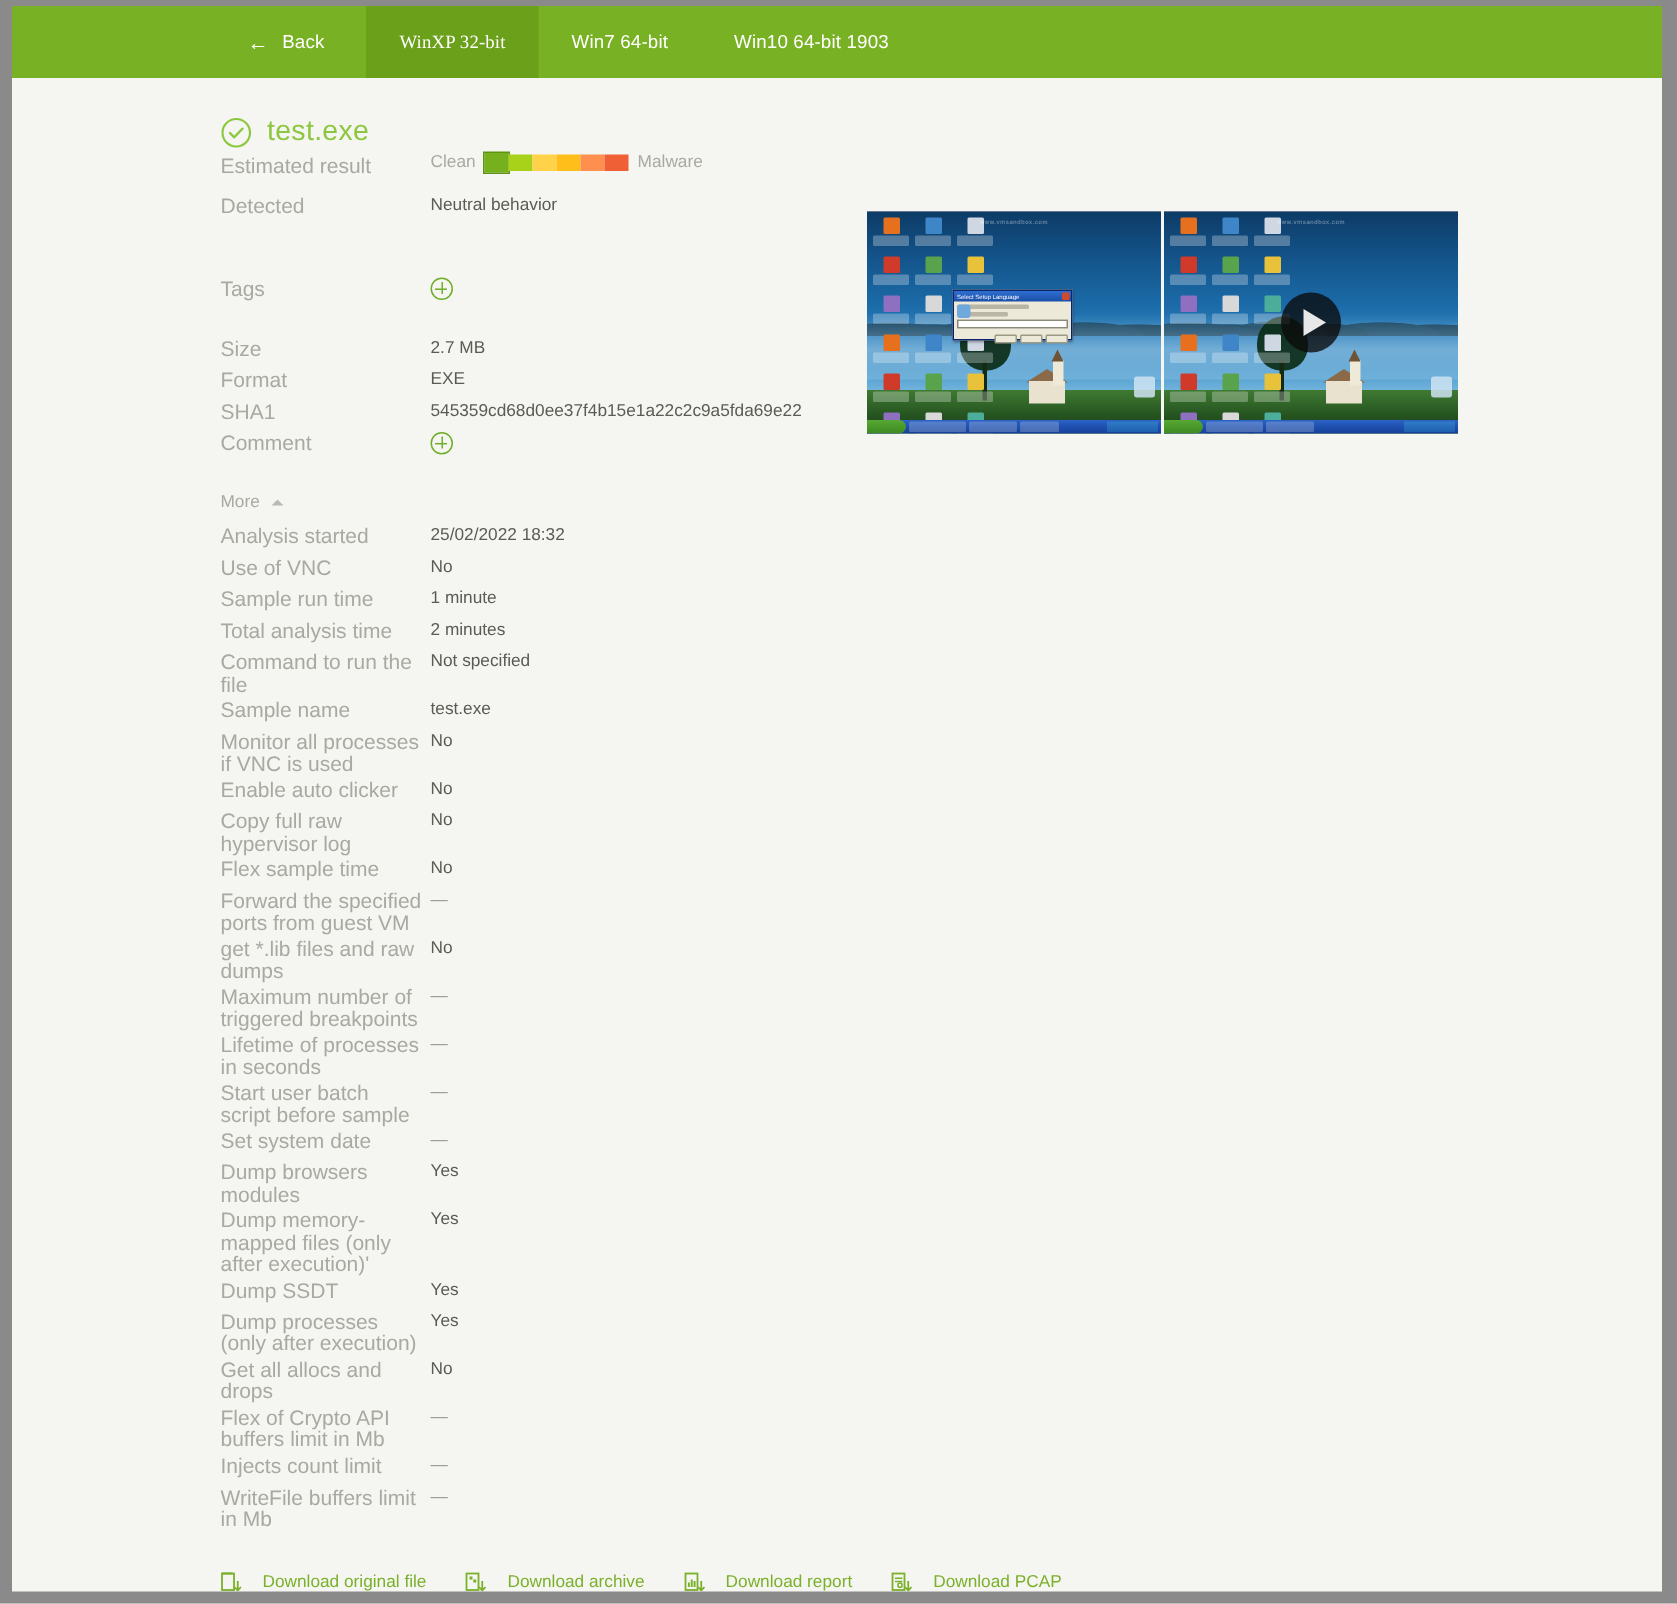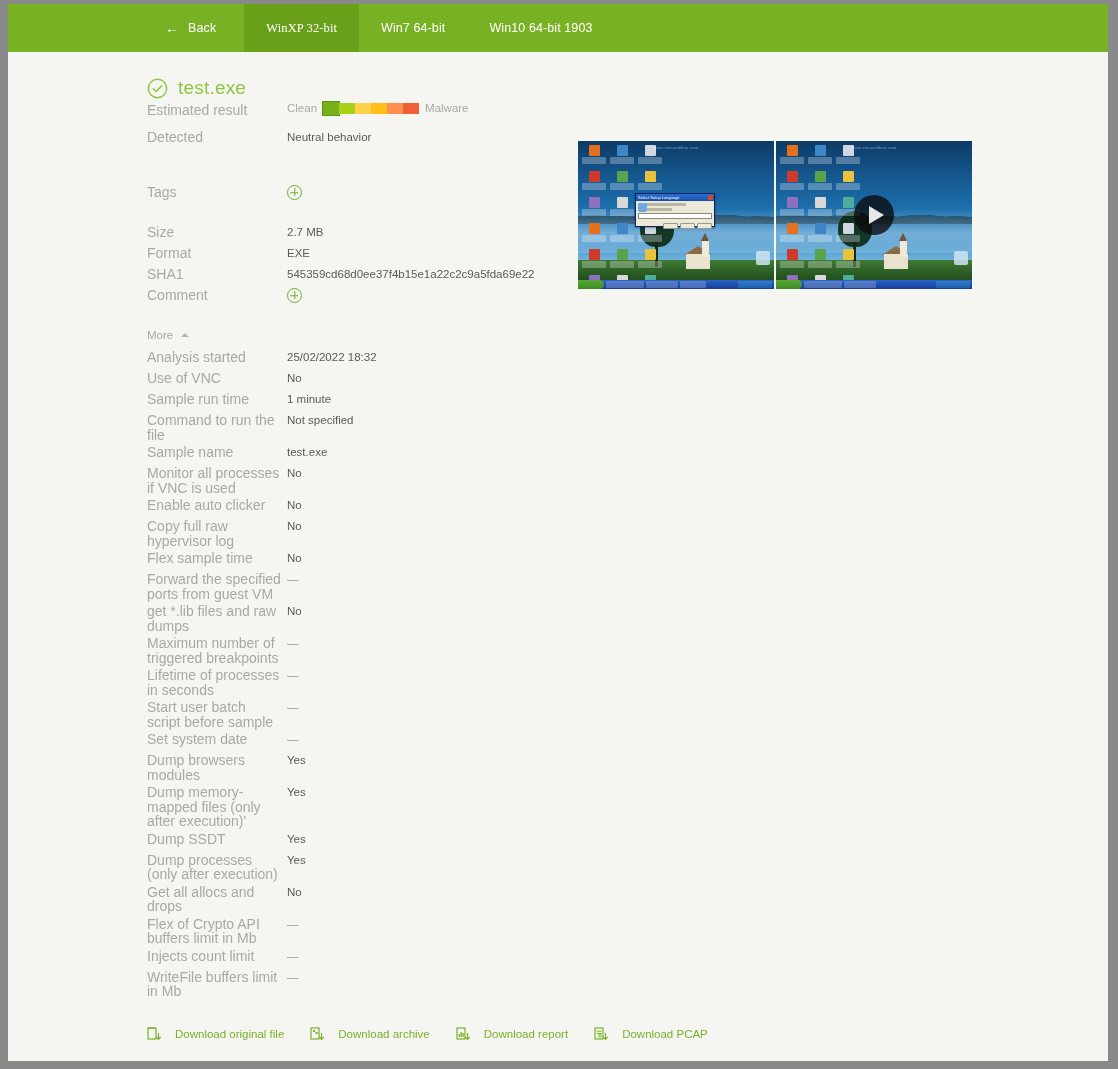--- a/index.html
+++ b/index.html
@@ -480,20 +480,24 @@
         </div>
         <div class="kv-row">
           <div class="kv-key">Use of VNC</div>
           <div class="kv-val">No</div>
         </div>
         <div class="kv-row">
           <div class="kv-key">Sample run time</div>
           <div class="kv-val">1 minute</div>
         </div>
         <div class="kv-row">
+          <div class="kv-key">Total analysis time</div>
+          <div class="kv-val">2 minutes</div>
+        </div>
+        <div class="kv-row">
           <div class="kv-key">Command to run the file</div>
           <div class="kv-val">Not specified</div>
         </div>
         <div class="kv-row">
           <div class="kv-key">Sample name</div>
           <div class="kv-val">test.exe</div>
         </div>
         <div class="kv-row">
           <div class="kv-key">Monitor all processes if VNC is used</div>
           <div class="kv-val">No</div>

